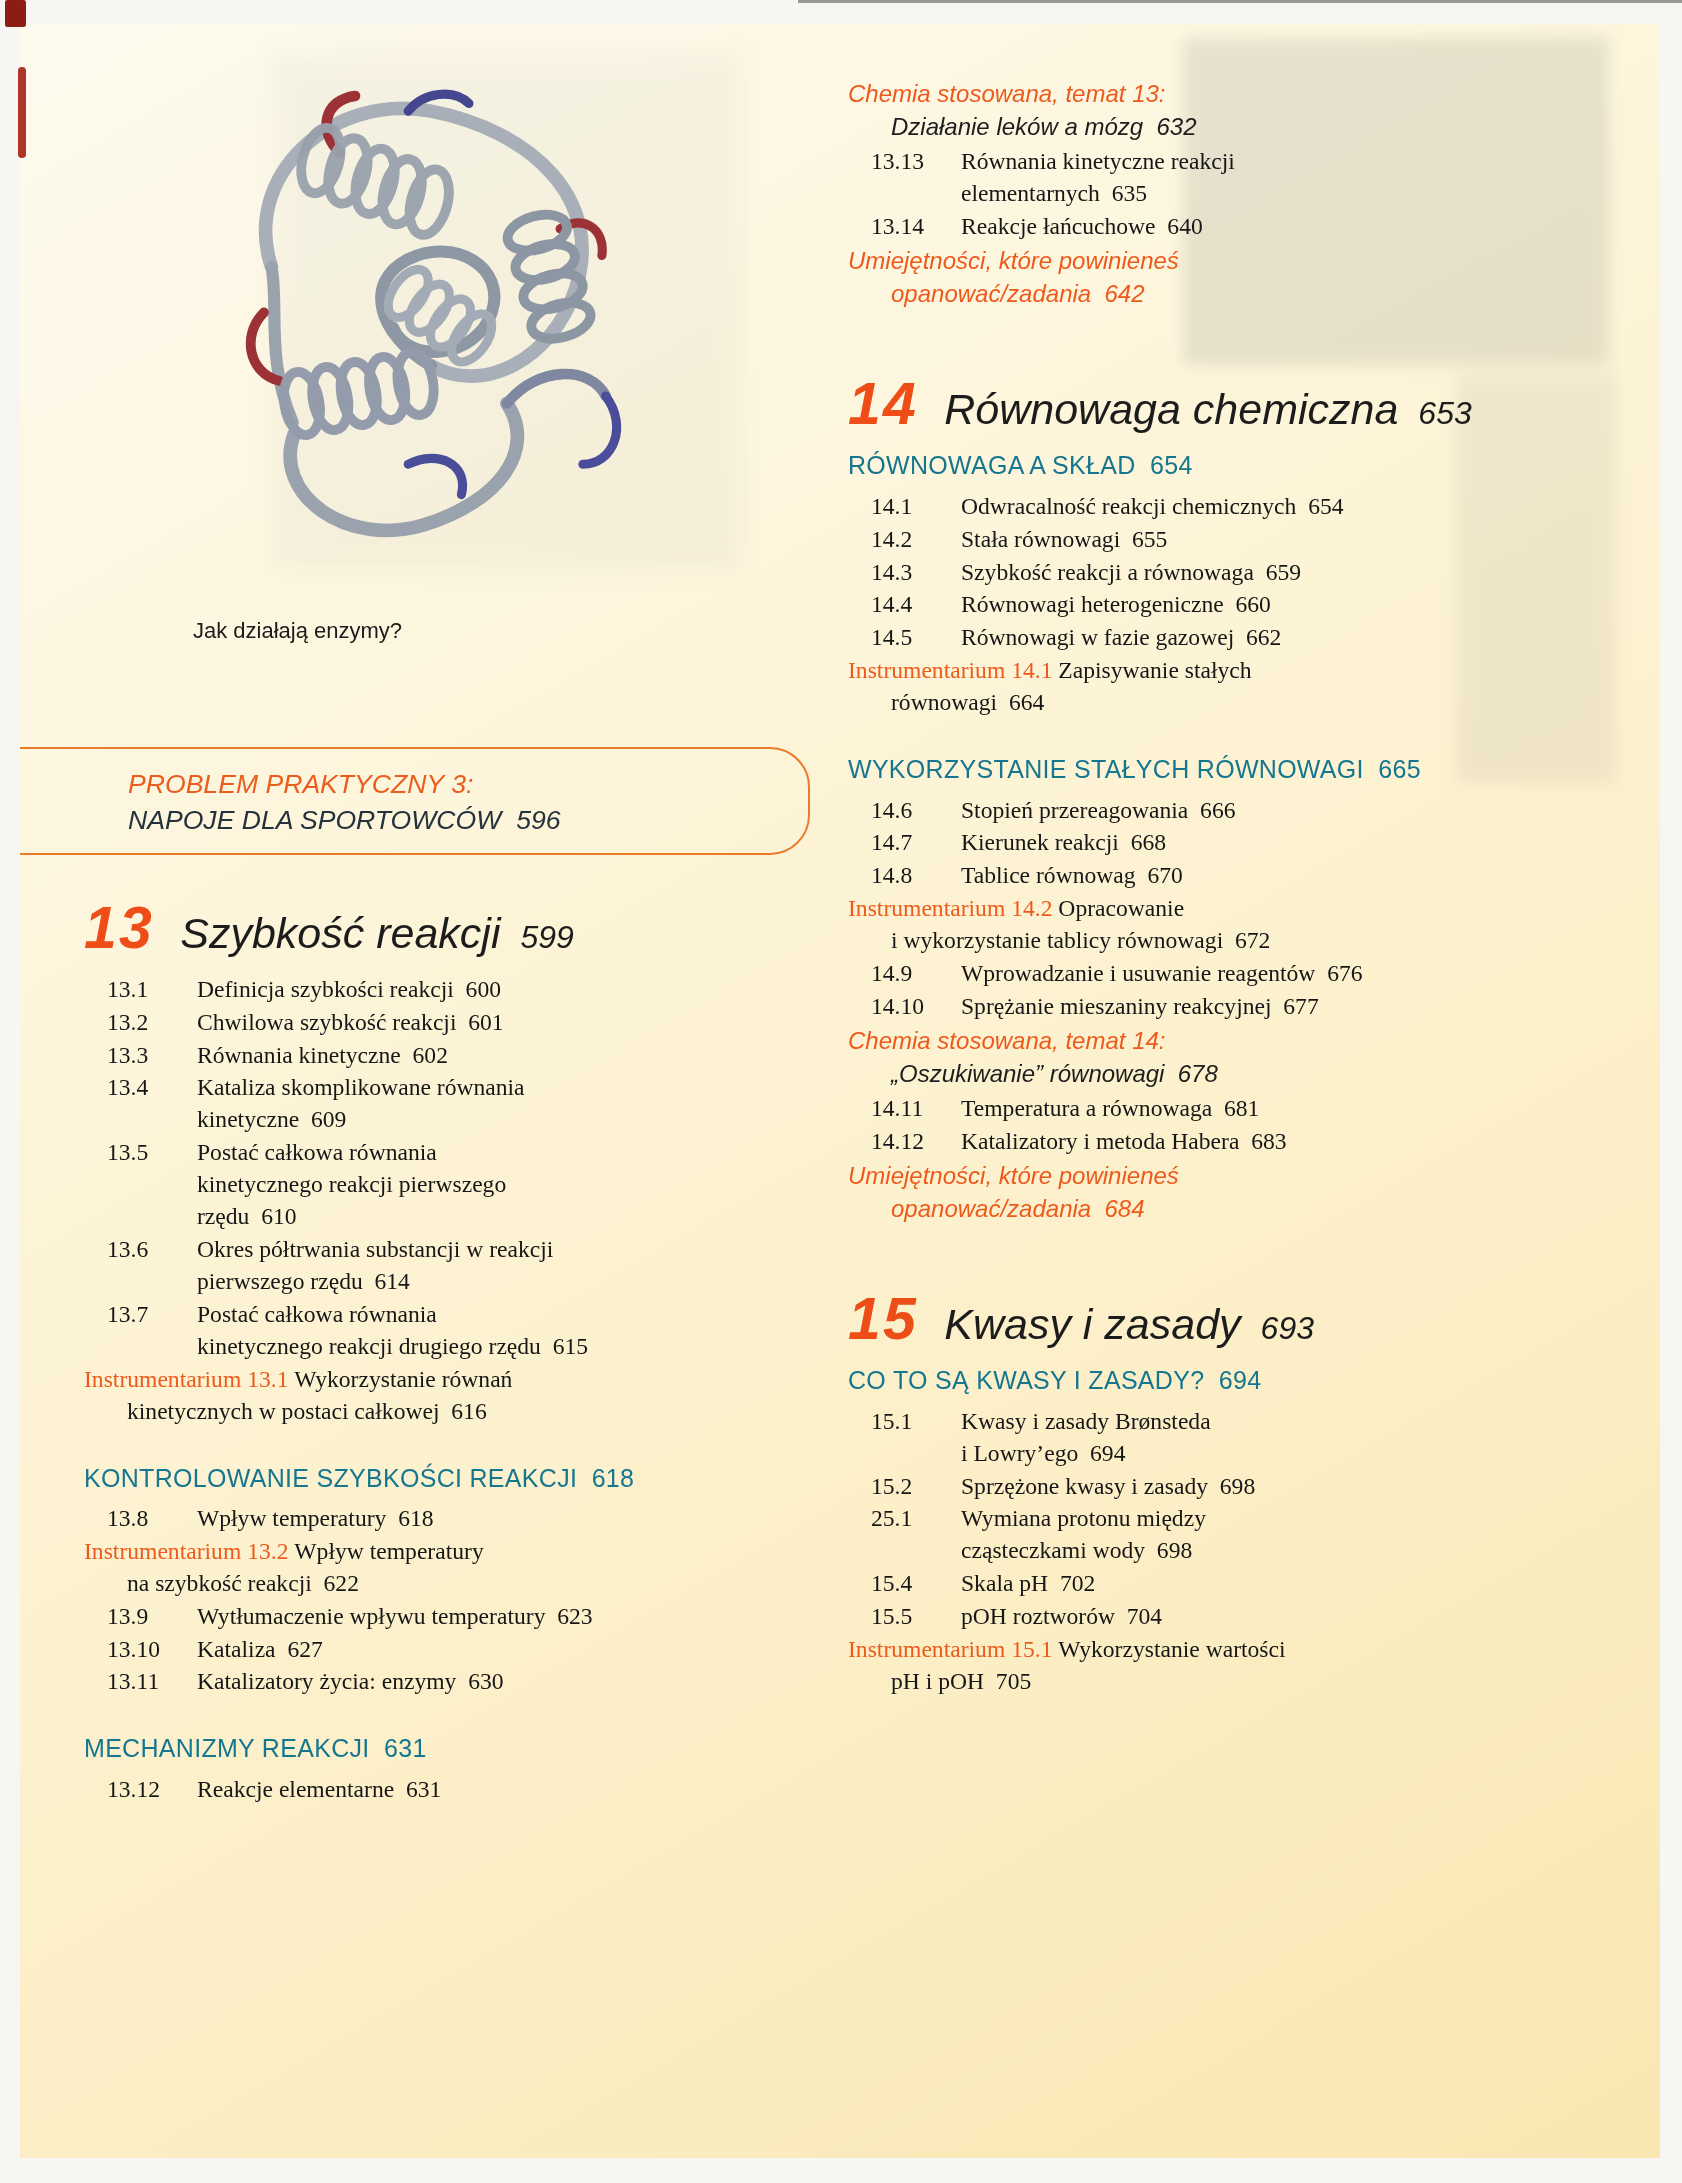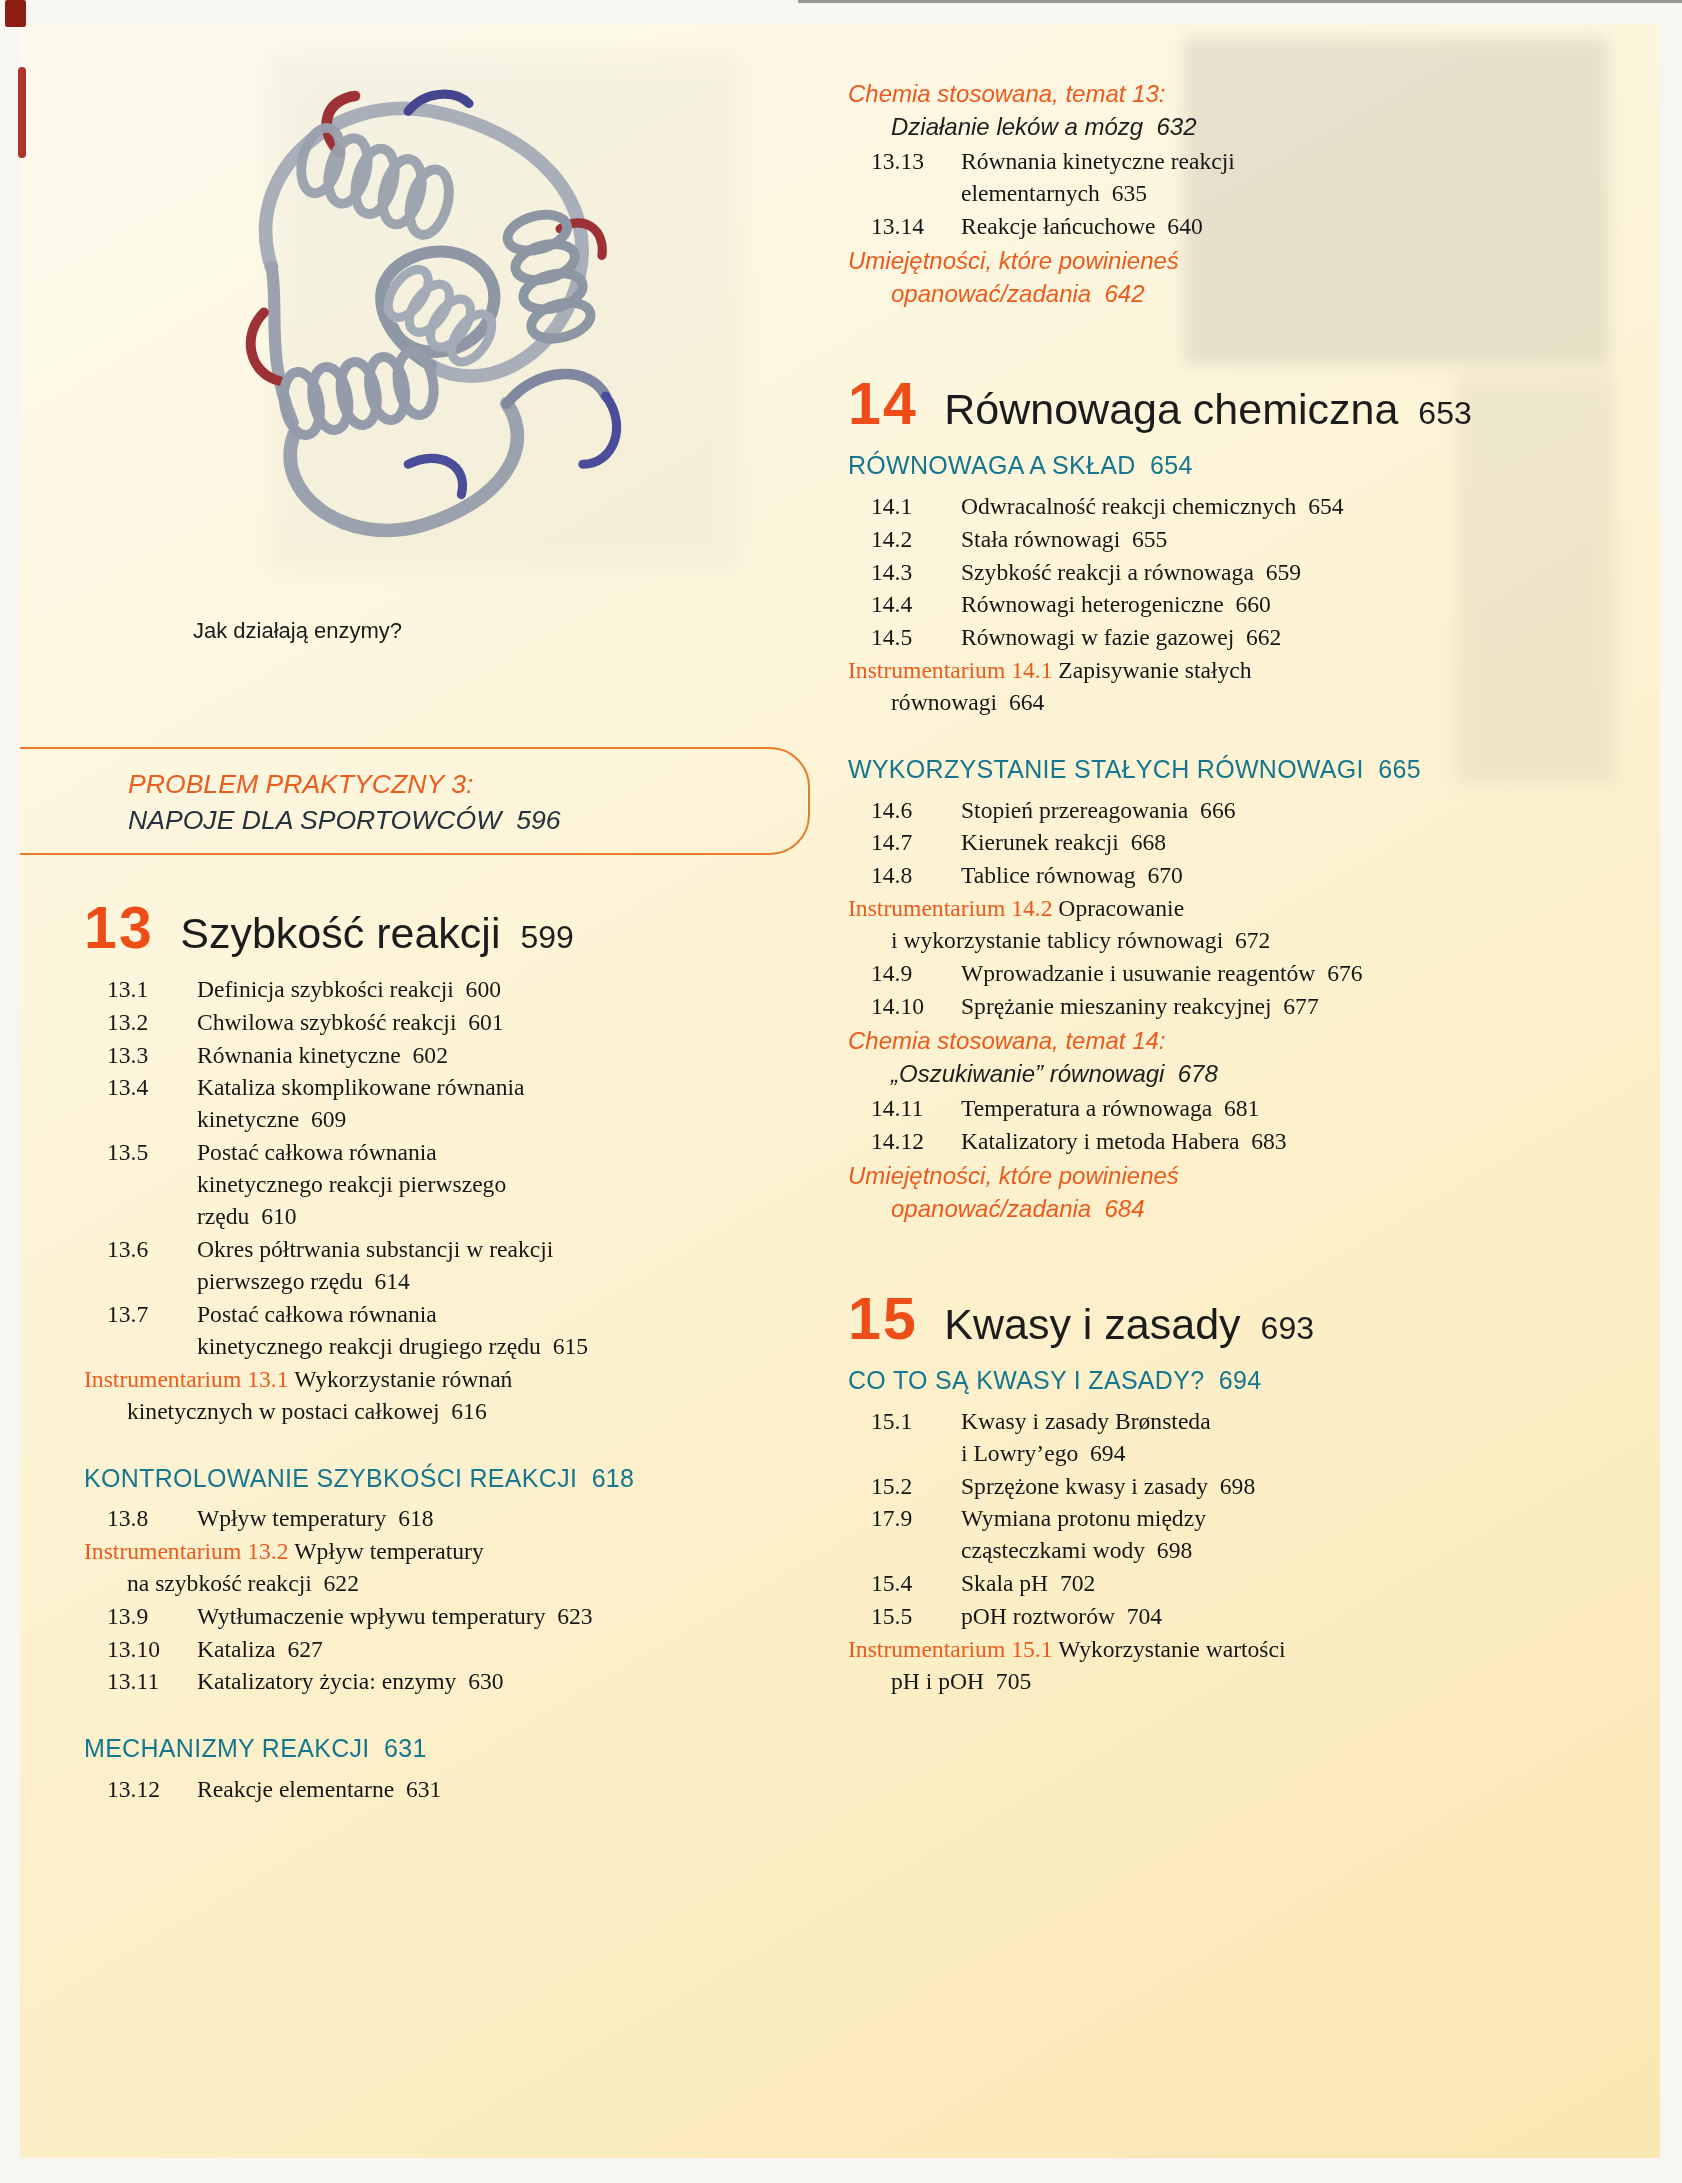--- a/index.html
+++ b/index.html
@@ -36,21 +36,21 @@
   }
   .problem-line1{color:#ea5d1d;}
   .problem-line2{color:#25313c;}
 
   .toc{position:absolute;}
   .toc-left{left:64px;top:875px;width:692px;}
   .toc-right{left:828px;top:53px;width:775px;}
 
   .toc > :first-child{margin-top:0 !important;}
 
-  .chapter{display:flex;align-items:baseline;margin:65px 0 15px;}
+  .chapter{display:flex;align-items:baseline;margin:65px 0 15px;font-style:italic;}
   .cnum{font-family:"Liberation Sans",sans-serif;font-weight:800;font-size:59px;line-height:59px;
         color:#ee4d17;letter-spacing:2.3px;margin-right:26px;}
   .ctitle{font-family:"Liberation Sans",sans-serif;font-size:43px;line-height:41px;color:#1c1c1c;}
   .cpage{font-family:"Liberation Sans",sans-serif;font-size:32px;line-height:41px;color:#1c1c1c;margin-left:20px;}
   .chapter + .heading{margin-top:6px;}
 
   .heading{font-family:"Liberation Sans",sans-serif;font-size:25px;line-height:33px;
            color:#15768f;margin:35px 0 7.6px;letter-spacing:0.3px;}
 
   .entry{display:flex;margin:0.8px 0;font-size:23.6px;line-height:32px;color:#161616;}
@@ -351,21 +351,21 @@
           <div class="eline">i Lowry’ego&nbsp;&nbsp;694</div>
         </span>
       </div>
       <div class="entry">
         <span class="enum">15.2</span>
         <span class="etxt">
           <div class="eline">Sprzężone kwasy i zasady&nbsp;&nbsp;698</div>
         </span>
       </div>
       <div class="entry">
-        <span class="enum">17.9</span>
+        <span class="enum">25.1</span>
         <span class="etxt">
           <div class="eline">Wymiana protonu między</div>
           <div class="eline">cząsteczkami wody&nbsp;&nbsp;698</div>
         </span>
       </div>
       <div class="entry">
         <span class="enum">15.4</span>
         <span class="etxt">
           <div class="eline">Skala pH&nbsp;&nbsp;702</div>
         </span>

